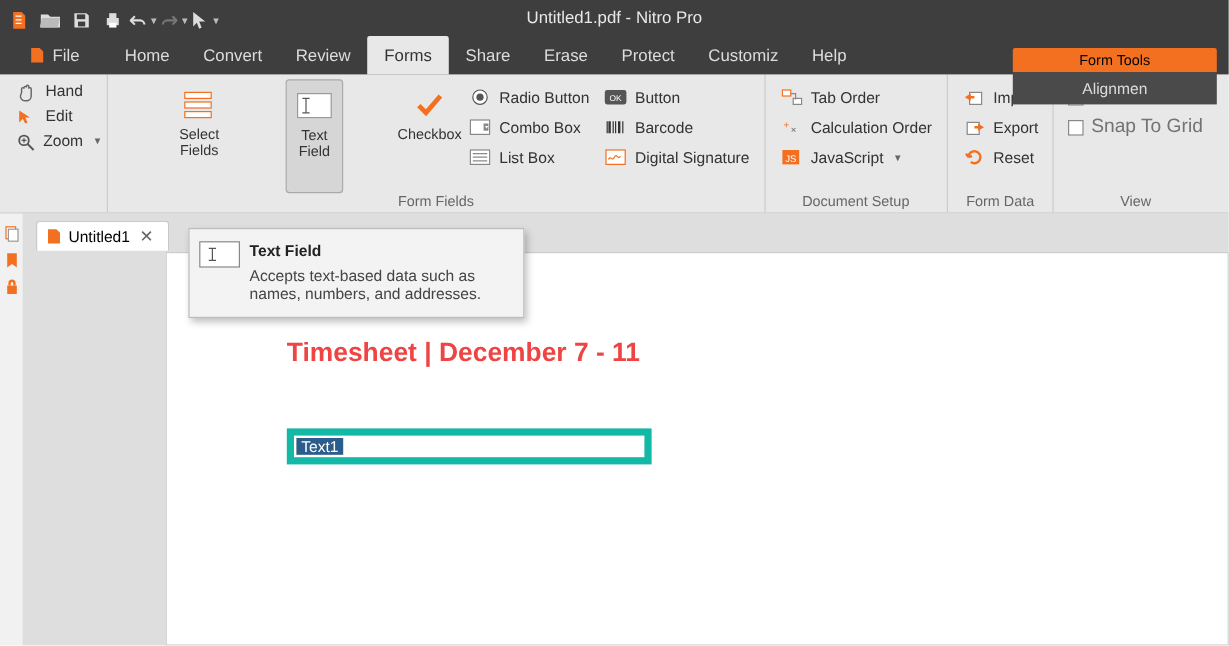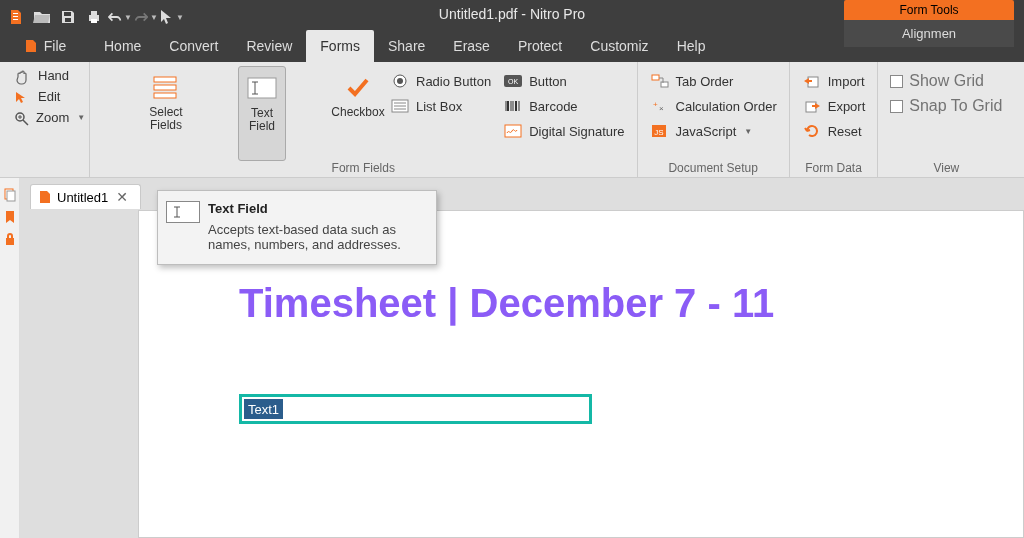--- a/index.html
+++ b/index.html
@@ -5,21 +5,21 @@
   * { margin:0; padding:0; box-sizing:border-box; font-family:"Segoe UI",Tahoma,sans-serif; }
   body { width:1024px; height:538px; background:#f5f5f5; overflow:hidden; position:relative; }
 
   
   .titlebar { background:#3e3e3e; color:#ddd; display:flex; align-items:flex-start; height:62px; position:relative; }
   .qat { display:flex; align-items:center; gap:2px; padding:4px 4px 0 4px; height:30px; }
   .qat-btn { width:24px; height:24px; display:flex; align-items:center; justify-content:center; color:#ddd; cursor:pointer; position:relative; }
   .qat-btn.orange { color:#f37021; }
   .title-text { position:absolute; left:50%; top:6px; transform:translateX(-50%); font-size:14px; color:#e8e8e8; }
   .formtools-tab { position:absolute; right:10px; top:0; width:170px; text-align:center; }
-  .formtools-tab .ft-top { background:#f37021; color:#000; font-size:12px; padding:3px 0; border-radius:2px 2px 0 0; }
+  .formtools-tab .ft-top { background:#f37021; color:#000; font-size:12px; padding:3px 0; border-radius:2px 2px 0 0;margin-top:40px; }
   .formtools-tab .ft-bot { display:flex; background:#4a4a4a; }
   .formtools-tab .ft-bot span { flex:1; padding:6px 4px; font-size:13px; color:#ddd; cursor:pointer; }
 
   
   .menutabs { position:absolute; left:0; bottom:0; display:flex; width:100%; align-items:flex-end; }
   .file-btn { width:90px; display:flex; align-items:center; justify-content:center; color:#ddd; font-size:14px; gap:6px; cursor:pointer; padding:8px 0; }
   .tab { padding:8px 14px; font-size:14px; color:#ddd; cursor:pointer; }
   .tab.active { background:#e8e8e8; color:#333; border-radius:2px 2px 0 0;text-align:center; }
 
   
@@ -47,22 +47,22 @@
   .workspace { display:flex; height:calc(538px - 62px - 116px); }
   .sidebar { width:20px; background:#f1f1f1; border-right:1px solid #ddd; display:flex; flex-direction:column; align-items:center; gap:8px; padding-top:10px; }
   .sidebar div { width:14px; height:14px; cursor:pointer; }
 
   .tabstrip-area { flex:1; position:relative; background:#dedede; }
   .doctab { position:absolute; top:6px; left:10px; background:#fff; border:1px solid #c9c9c9; border-bottom:none; padding:4px 10px 4px 8px; font-size:13px; display:flex; align-items:center; gap:6px; border-radius:3px 3px 0 0; }
   .doctab .close { font-size:14px; color:#666; cursor:pointer; padding:0 2px; }
 
   .page-wrap { position:absolute; top:32px; left:118px; right:0; bottom:0; background:#fff; border:1px solid #ccc; overflow:hidden; }
   .page-content { padding:70px 40px 0 100px; }
-  .doc-title { font-size:40px; font-weight:700; color:#8b5cf6; }
-  .form-field { margin-top:68px; width:353px; height:30px; border:3px solid #14b8a6; position:relative; }
+  .doc-title { font-size:22px; font-weight:700; color:#ef4444; }
+  .form-field { margin-top:50px; width:304px; height:30px; border:6px solid #14b8a6; position:relative; }
   .form-field-inner { position:absolute; left:2px; top:2px; bottom:2px; padding:0 4px; background:#2b5d8c; color:#fff; font-size:13px; display:flex; align-items:center; }
 
   
   .tooltip { position:absolute; top:190px; left:157px; width:280px; background:#f3f3f3; border:1px solid #bdbdbd; box-shadow:2px 3px 6px rgba(0,0,0,.25); padding:10px 12px 12px 50px; font-size:13px; color:#444; z-index:50; }
   .tooltip .tt-icon { position:absolute; left:8px; top:10px; width:34px; height:22px; border:1px solid #888; background:#fff; display:flex; align-items:center; justify-content:center; }
   .tooltip .tt-title { font-weight:600; color:#222; margin-bottom:6px; }
 
   .drop-caret { font-size:8px; color:#bbb; margin-left:2px; }
 </style>
 </head>
@@ -205,20 +205,30 @@
 
       <div class="smallcol">
         <div class="smallbtn">
           <span class="sicon">
               <svg width="16" height="16" viewBox="0 0 16 16">
                 <circle cx="8" cy="8" r="6" fill="#fff" stroke="#555"></circle>
                 <circle cx="8" cy="8" r="3" fill="#555"></circle>
               </svg>
             </span>
           <span>Radio Button</span>
+        </div>
+        <div class="smallbtn">
+          <span class="sicon">
+              <svg width="18" height="14" viewBox="0 0 18 14">
+                <rect x="1" y="1" width="16" height="12" fill="#fff" stroke="#888"></rect>
+                <path fill="#888" d="M12 4h4v6h-4z"></path>
+                <path fill="#fff" d="M13 6l1.5 2L16 6z"></path>
+              </svg>
+            </span>
+          <span>Combo Box</span>
         </div>
         <div class="smallbtn">
           <span class="sicon">
               <svg width="18" height="14" viewBox="0 0 18 14">
                 <rect x="1" y="1" width="16" height="12" fill="#fff" stroke="#888"></rect>
                 <line x1="3" y1="4" x2="15" y2="4" stroke="#888"></line>
                 <line x1="3" y1="7" x2="15" y2="7" stroke="#888"></line>
                 <line x1="3" y1="10" x2="15" y2="10" stroke="#888"></line>
               </svg>
             </span>

